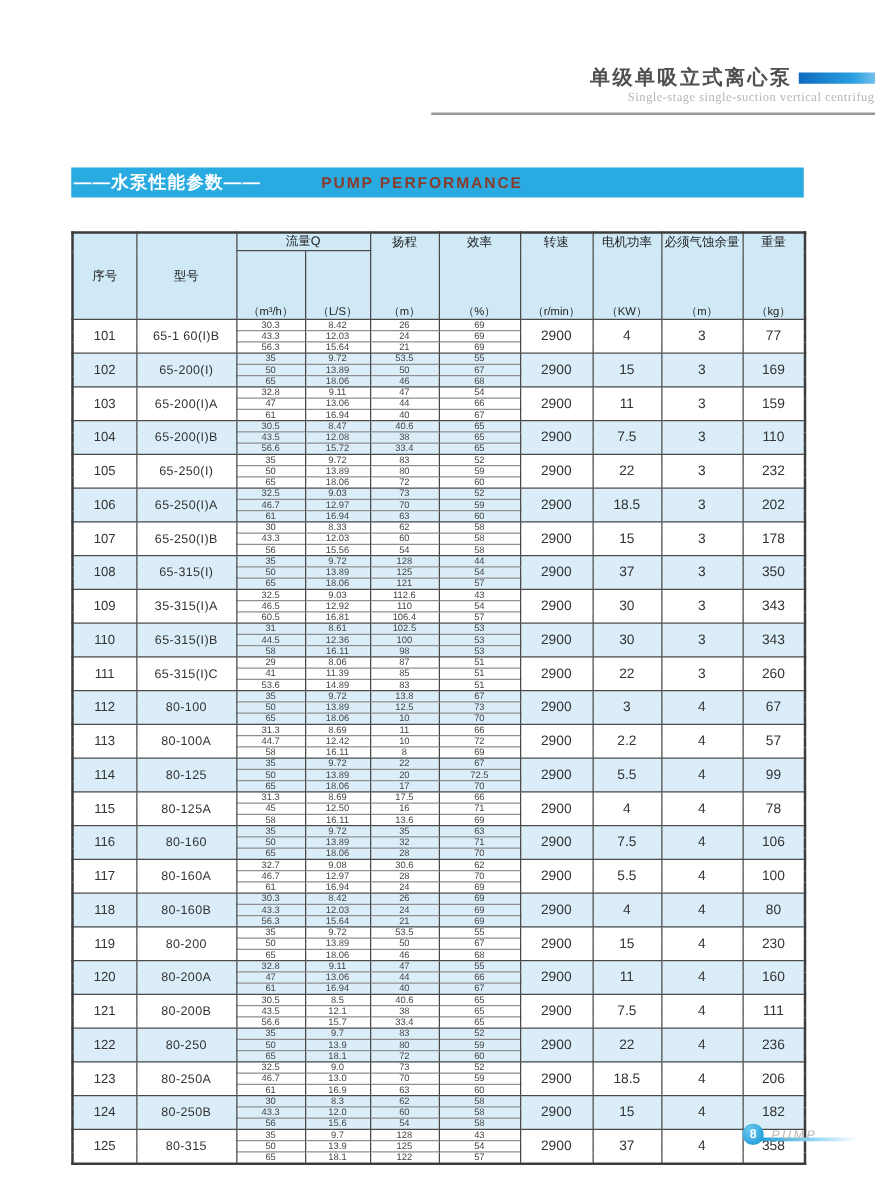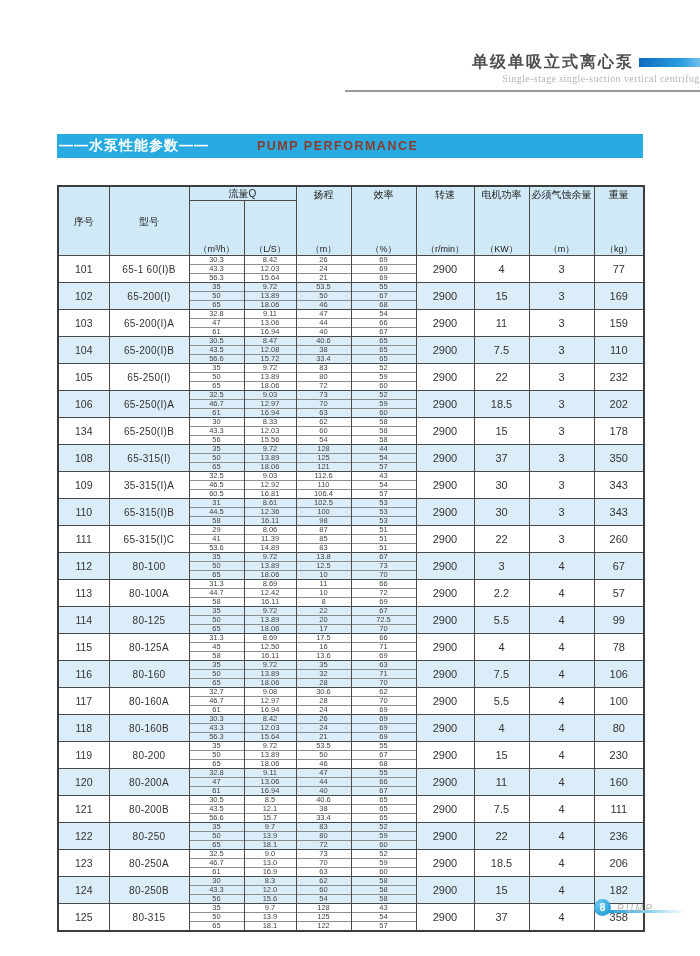--- a/index.html
+++ b/index.html
@@ -289,21 +289,21 @@
           <td class="sv">70</td>
           <td class="sv">59</td>
         </tr>
         <tr class="s3 alt">
           <td class="sv">61</td>
           <td class="sv">16.94</td>
           <td class="sv">63</td>
           <td class="sv">60</td>
         </tr>
         <tr class="s1">
-          <td class="no" rowspan="3">134</td>
+          <td class="no" rowspan="3">107</td>
           <td class="model" rowspan="3">65-250(I)B</td>
           <td class="sv">30</td>
           <td class="sv">8.33</td>
           <td class="sv">62</td>
           <td class="sv">58</td>
           <td class="big" rowspan="3">2900</td>
           <td class="big" rowspan="3">15</td>
           <td class="big" rowspan="3">3</td>
           <td class="big" rowspan="3">178</td>
         </tr>

